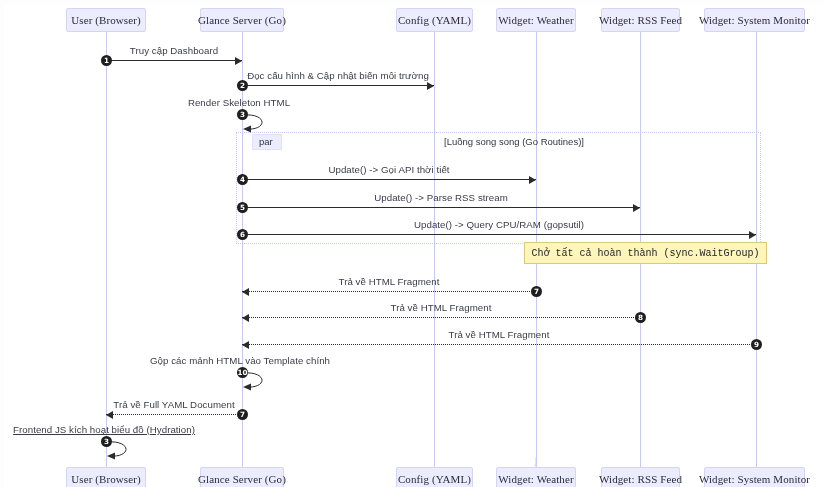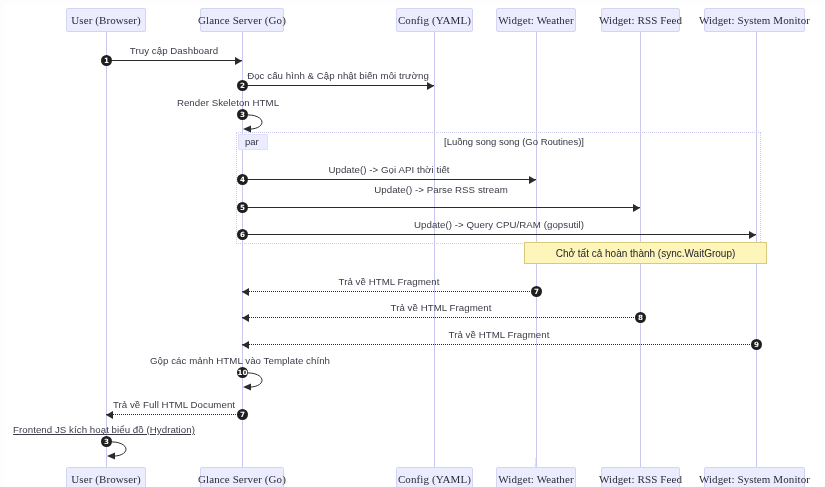--- a/index.html
+++ b/index.html
@@ -122,51 +122,51 @@
     <div id="lifelines">
         <div class="lifeline" style="left: 102px; top: 28px; height: 435px;"></div>
         <div class="lifeline" style="left: 238px; top: 28px; height: 435px;"></div>
         <div class="lifeline" style="left: 430px; top: 28px; height: 435px;"></div>
         <div class="lifeline" style="left: 532px; top: 28px; height: 435px;"></div>
         <div class="lifeline" style="left: 636px; top: 28px; height: 435px;"></div>
         <div class="lifeline" style="left: 752px; top: 28px; height: 435px;"></div>
       </div>
 
     <div class="fragment" id="par-fragment" style="left: 232px; top: 128px; width: 525px; height: 112px;"></div>
-    <div class="fragment-tag" id="par-tag" style="left: 234px; top: 130px;">par</div>
+    <div class="fragment-tag" id="par-tag" style="left: 248px; top: 130px;">par</div>
     <div class="fragment-cond" id="par-cond" style="left: 440px; top: 132px;">[Luồng song song (Go Routines)]</div>
 
     <div id="notes">
-        <div class="note" style="left: 520px; top: 238px; width: 243px; height: 22px;">Chở tất cả hoàn thành (sync.WaitGroup)</div>
+        <div class="note" style="left: 520px; top: 238px; width: 243px; height: 22px; font-family: Liberation Mono, monospace;">Chở tất cả hoàn thành (sync.WaitGroup)</div>
       </div>
 
     <div id="messages">
         <div class="msg-line" style="left: 102px; top: 56px; width: 136px;"></div>
         <div class="arrow-head right" style="top: 52.5px; left: 231px;"></div>
         <div class="msg-label" style="left: 170px; top: 41px; transform: translateX(-50%);">Truy cập Dashboard</div>
         <div class="seqnum" style="left: 97px; top: 51px;">1</div>
         <div class="msg-line" style="left: 238px; top: 81px; width: 192px;"></div>
         <div class="arrow-head right" style="top: 77.5px; left: 423px;"></div>
         <div class="msg-label" style="left: 334px; top: 66px; transform: translateX(-50%); text-align: right;">Đọc cấu hình &amp; Cập nhật biến môi trường</div>
         <div class="seqnum" style="left: 233px; top: 76px;">2</div>
         <div class="selfmsg" style="left: 238px; top: 108px;">
           <svg width="36" height="24" viewBox="0 0 36 24">
             <path d="M1 3 C 26 1, 26 19, 3 17" fill="none" stroke="#2b2b2b" stroke-width="1"></path>
             <polygon points="9,13.5 1,17 9,20.5" fill="#2b2b2b"></polygon>
           </svg>
         </div>
-        <div class="msg-label" style="left: 224px; top: 93px; transform: translateX(-50%);">Render Skeleton HTML</div>
+        <div class="msg-label" style="left: 235px; top: 93px; transform: translateX(-50%);">Render Skeleton HTML</div>
         <div class="seqnum" style="left: 233px; top: 105px;">3</div>
         <div class="msg-line" style="left: 238px; top: 175px; width: 294px;"></div>
         <div class="arrow-head right" style="top: 171.5px; left: 525px;"></div>
         <div class="msg-label" style="left: 385px; top: 160px; transform: translateX(-50%);">Update() -&gt; Gọi API thời tiết</div>
         <div class="seqnum" style="left: 233px; top: 170px;">4</div>
         <div class="msg-line" style="left: 238px; top: 203px; width: 398px;"></div>
         <div class="arrow-head right" style="top: 199.5px; left: 629px;"></div>
-        <div class="msg-label" style="left: 437px; top: 180px; transform: translateX(-50%);">Update() -&gt; Parse RSS stream</div>
+        <div class="msg-label" style="left: 437px; top: 188px; transform: translateX(-50%);">Update() -&gt; Parse RSS stream</div>
         <div class="seqnum" style="left: 233px; top: 198px;">5</div>
         <div class="msg-line" style="left: 238px; top: 230px; width: 514px;"></div>
         <div class="arrow-head right" style="top: 226.5px; left: 745px;"></div>
         <div class="msg-label" style="left: 495px; top: 215px; transform: translateX(-50%);">Update() -&gt; Query CPU/RAM (gopsutil)</div>
         <div class="seqnum" style="left: 233px; top: 225px;">6</div>
         <div class="msg-line dotted" style="left: 238px; top: 287px; width: 294px;"></div>
         <div class="arrow-head left" style="top: 283.5px; left: 238px;"></div>
         <div class="msg-label" style="left: 385px; top: 272px; transform: translateX(-50%);">Trả về HTML Fragment</div>
         <div class="seqnum" style="left: 527px; top: 282px;">7</div>
         <div class="msg-line dotted" style="left: 238px; top: 313px; width: 398px;"></div>
@@ -180,21 +180,21 @@
         <div class="selfmsg" style="left: 238px; top: 366px;">
           <svg width="36" height="24" viewBox="0 0 36 24">
             <path d="M1 3 C 26 1, 26 19, 3 17" fill="none" stroke="#2b2b2b" stroke-width="1"></path>
             <polygon points="9,13.5 1,17 9,20.5" fill="#2b2b2b"></polygon>
           </svg>
         </div>
         <div class="msg-label" style="left: 236px; top: 351px; transform: translateX(-50%);">Gộp các mảnh HTML vào Template chính</div>
         <div class="seqnum" style="left: 233px; top: 363px;">10</div>
         <div class="msg-line dotted" style="left: 102px; top: 410px; width: 136px;"></div>
         <div class="arrow-head left" style="top: 406.5px; left: 102px;"></div>
-        <div class="msg-label" style="left: 170px; top: 395px; transform: translateX(-50%);">Trả về Full HTML Document</div>
+        <div class="msg-label" style="left: 170px; top: 395px; transform: translateX(-50%);">Trả về Full YAML Document</div>
         <div class="seqnum" style="left: 233px; top: 405px;">7</div>
         <div class="selfmsg" style="left: 102px; top: 435px;">
           <svg width="36" height="24" viewBox="0 0 36 24">
             <path d="M1 3 C 26 1, 26 19, 3 17" fill="none" stroke="#2b2b2b" stroke-width="1"></path>
             <polygon points="9,13.5 1,17 9,20.5" fill="#2b2b2b"></polygon>
           </svg>
         </div>
         <div class="msg-label" style="left: 100px; top: 420px; transform: translateX(-50%); text-decoration: underline;">Frontend JS kích hoạt biểu đồ (Hydration)</div>
         <div class="seqnum" style="left: 97px; top: 432px;">3</div>
       </div>

